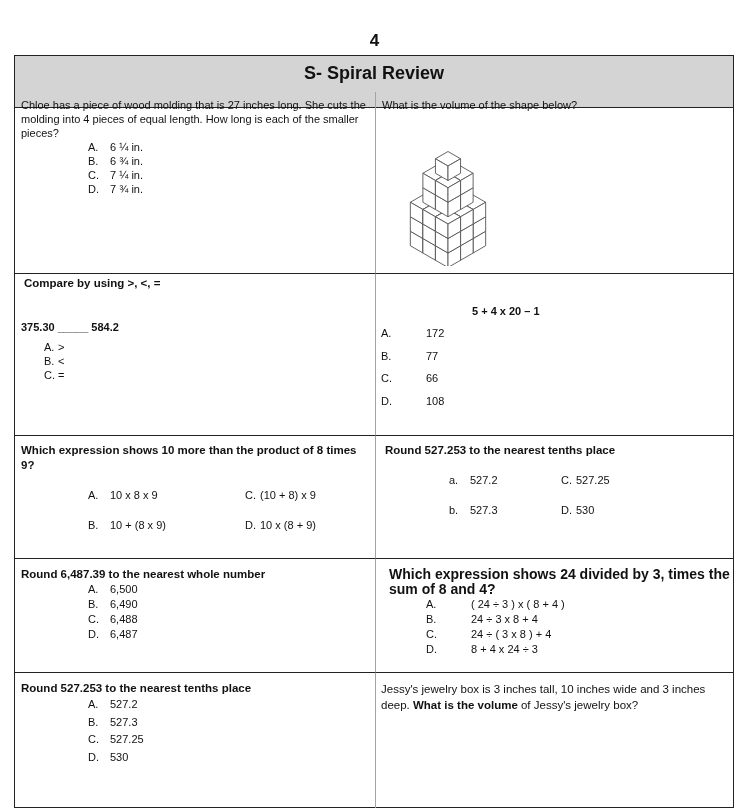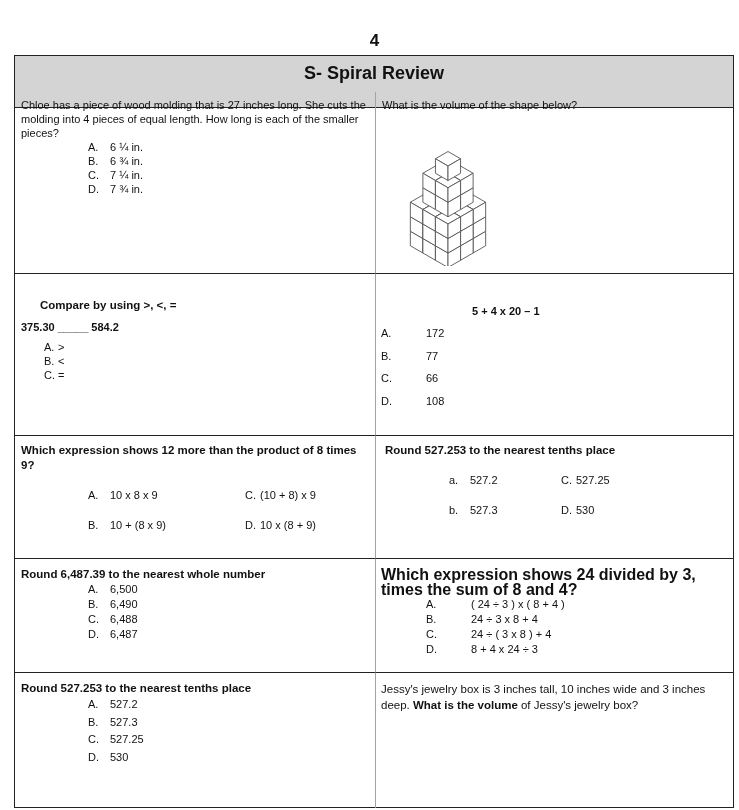--- a/index.html
+++ b/index.html
@@ -162,21 +162,21 @@
           <polygon points="35.443,67 48,74.25 48,59.75 35.443,52.5"></polygon>
           <polygon points="60.557,67 48,74.25 48,59.75 60.557,52.5"></polygon>
           <polygon points="48,23.5 60.557,30.75 48,38 35.443,30.75"></polygon>
           <polygon points="35.443,45.25 48,52.5 48,38 35.443,30.75"></polygon>
           <polygon points="60.557,45.25 48,52.5 48,38 60.557,30.75"></polygon>
         </g>
     </svg>
   </div>
 
   <div class="cell col-l row-b" style="top:218px;height:162px;">
-    <div class="bold" style="position:absolute;left:9px;top:24px;font-size:11.5px;margin-left:16px;">Compare by using &gt;, &lt;, =</div>
+    <div class="bold" style="position:absolute;left:9px;top:2px;font-size:11.5px;">Compare by using &gt;, &lt;, =</div>
     <div class="bold" style="position:absolute;left:6px;top:46px;">375.30 _____ 584.2</div>
     <ul class="opts" style="position:absolute;left:29px;top:66px;">
       <li class="opt">
           <span class="lbl" style="width:14px">A.</span>
           <span>&gt;</span>
         </li>
       <li class="opt">
           <span class="lbl" style="width:14px">B.</span>
           <span>&lt;</span>
         </li>
@@ -202,21 +202,21 @@
           <span>66</span>
         </div>
       <div class="opt" style="height:22.7px;">
           <span class="lbl" style="width:45px">D.</span>
           <span>108</span>
         </div>
     </div>
   </div>
 
   <div class="cell col-l row-b" style="top:380px;height:123px;">
-    <div class="bold" style="position:absolute;left:6px;top:7px;width:340px;font-size:11.5px;line-height:15px;">Which expression shows 12 more than the product of 8 times 9?</div>
+    <div class="bold" style="position:absolute;left:6px;top:7px;width:340px;font-size:11.5px;line-height:15px;">Which expression shows 10 more than the product of 8 times 9?</div>
     <div class="opt" style="position:absolute;left:73px;top:52px;">
         <span class="lbl" style="width:22px">A.</span>
         <span>10 x 8 x 9</span>
       </div>
     <div class="opt" style="position:absolute;left:73px;top:82px;">
         <span class="lbl" style="width:22px">B.</span>
         <span>10 + (8 x 9)</span>
       </div>
     <div class="opt" style="position:absolute;left:230px;top:52px;">
         <span class="lbl" style="width:15px">C.</span>
@@ -262,21 +262,21 @@
           <span class="lbl" style="width:22px">C.</span>
           <span>6,488</span>
         </li>
       <li class="opt" style="height:15px">
           <span class="lbl" style="width:22px">D.</span>
           <span>6,487</span>
         </li>
     </ul>
   </div>
   <div class="cell col-r row-b" style="top:503px;height:114px;">
-    <div class="bold" style="position:absolute;left:5px;top:8px;width:345px;font-size:16px;line-height:15px;">Which expression shows 24 divided by 3, times the sum of 8 and 4?</div>
+    <div class="bold" style="position:absolute;left:13px;top:8px;width:345px;font-size:14px;line-height:15px;">Which expression shows 24 divided by 3, times the sum of 8 and 4?</div>
     <ul class="opts" style="position:absolute;left:50px;top:38px;">
       <li class="opt" style="height:15px">
           <span class="lbl" style="width:45px">A.</span>
           <span>( 24 ÷ 3 ) x ( 8 + 4 )</span>
         </li>
       <li class="opt" style="height:15px">
           <span class="lbl" style="width:45px">B.</span>
           <span>24 ÷ 3 x 8 + 4</span>
         </li>
       <li class="opt" style="height:15px">

